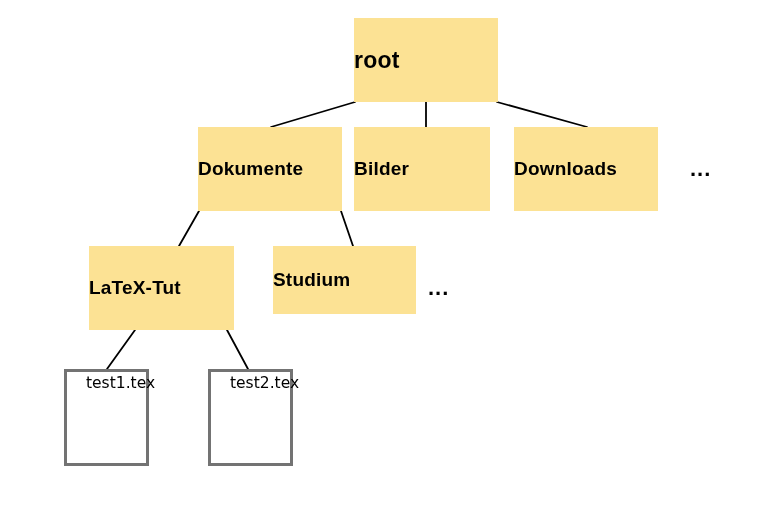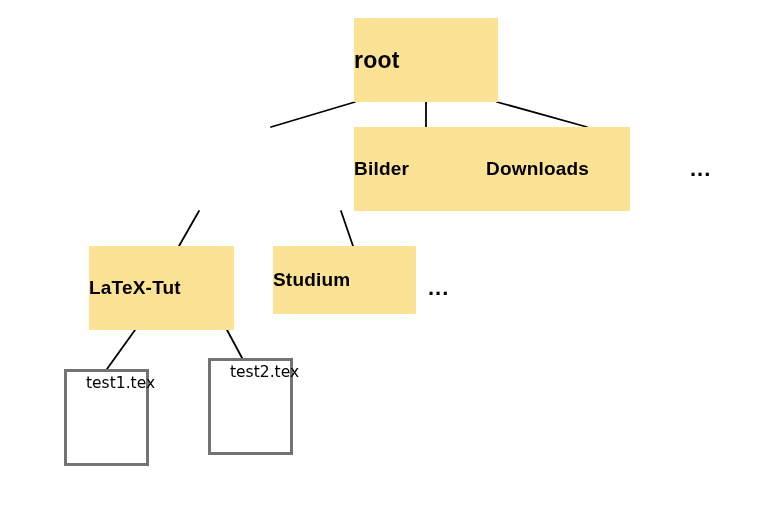--- a/index.html
+++ b/index.html
@@ -81,26 +81,29 @@
     <line x1="199" y1="211" x2="179" y2="246"></line>
     <line x1="341" y1="211" x2="353" y2="246"></line>
     <line x1="135" y1="330" x2="107" y2="369"></line>
     <line x1="227" y1="330" x2="248" y2="369"></line>
   </svg>
 
   <div class="node folder root" style="left:354px; top:18px;  width:144px; height:84px">
     <span>root</span>
   </div>
 
+  <div class="node folder" style="left:198px; top:127px; width:144px; height:84px">
+    <span>Dokumente</span>
+  </div>
 
   <div class="node folder" style="left:354px; top:127px; width:136px; height:84px">
     <span>Bilder</span>
   </div>
 
-  <div class="node folder" style="left:486px; top:127px; width:144px; height:84px">
+  <div class="node folder" style="left:514px; top:127px; width:144px; height:84px">
     <span>Downloads</span>
   </div>
 
   <div class="node ellipsis" style="left:690px; top:127px; width:32px; height:84px">
     <span>...</span>
   </div>
 
   <div class="node folder" style="left:89px; top:246px; width:145px; height:84px">
     <span>LaTeX-Tut</span>
   </div>
@@ -110,17 +113,17 @@
   </div>
 
   <div class="node ellipsis" style="left:428px; top:246px; width:32px; height:84px">
     <span>...</span>
   </div>
 
   <div class="node file" style="left:64px; top:369px; width:85px; height:97px">
     <span>test1.tex</span>
   </div>
 
-  <div class="node file" style="left:208px; top:358px; width:85px; height:97px">
+  <div class="node file" style="left:208px; top:369px; width:85px; height:97px">
     <span>test2.tex</span>
   </div>
 
 </div>
 
 </body></html>

